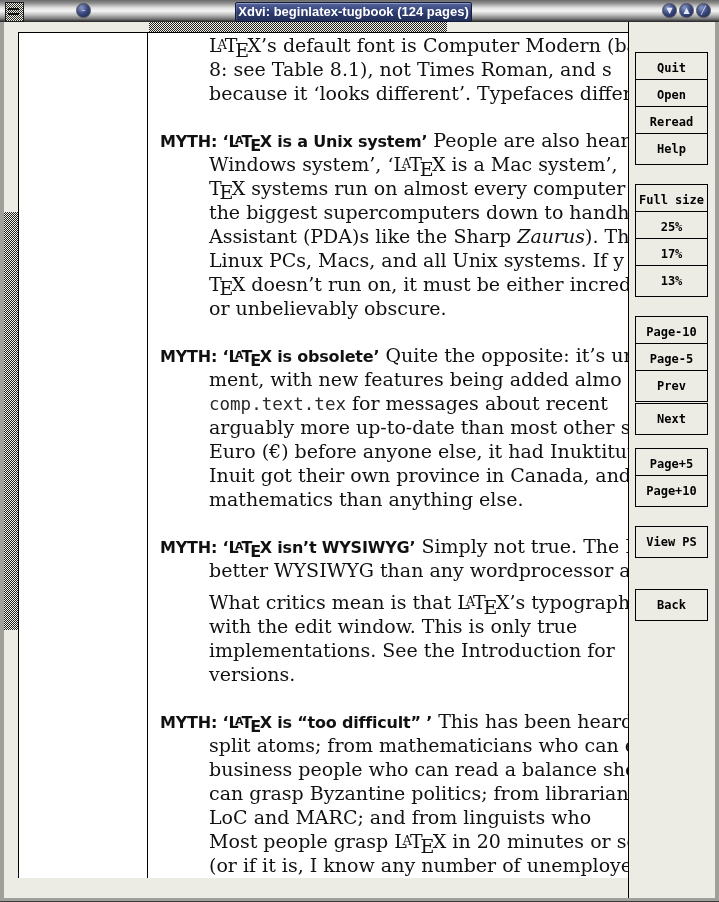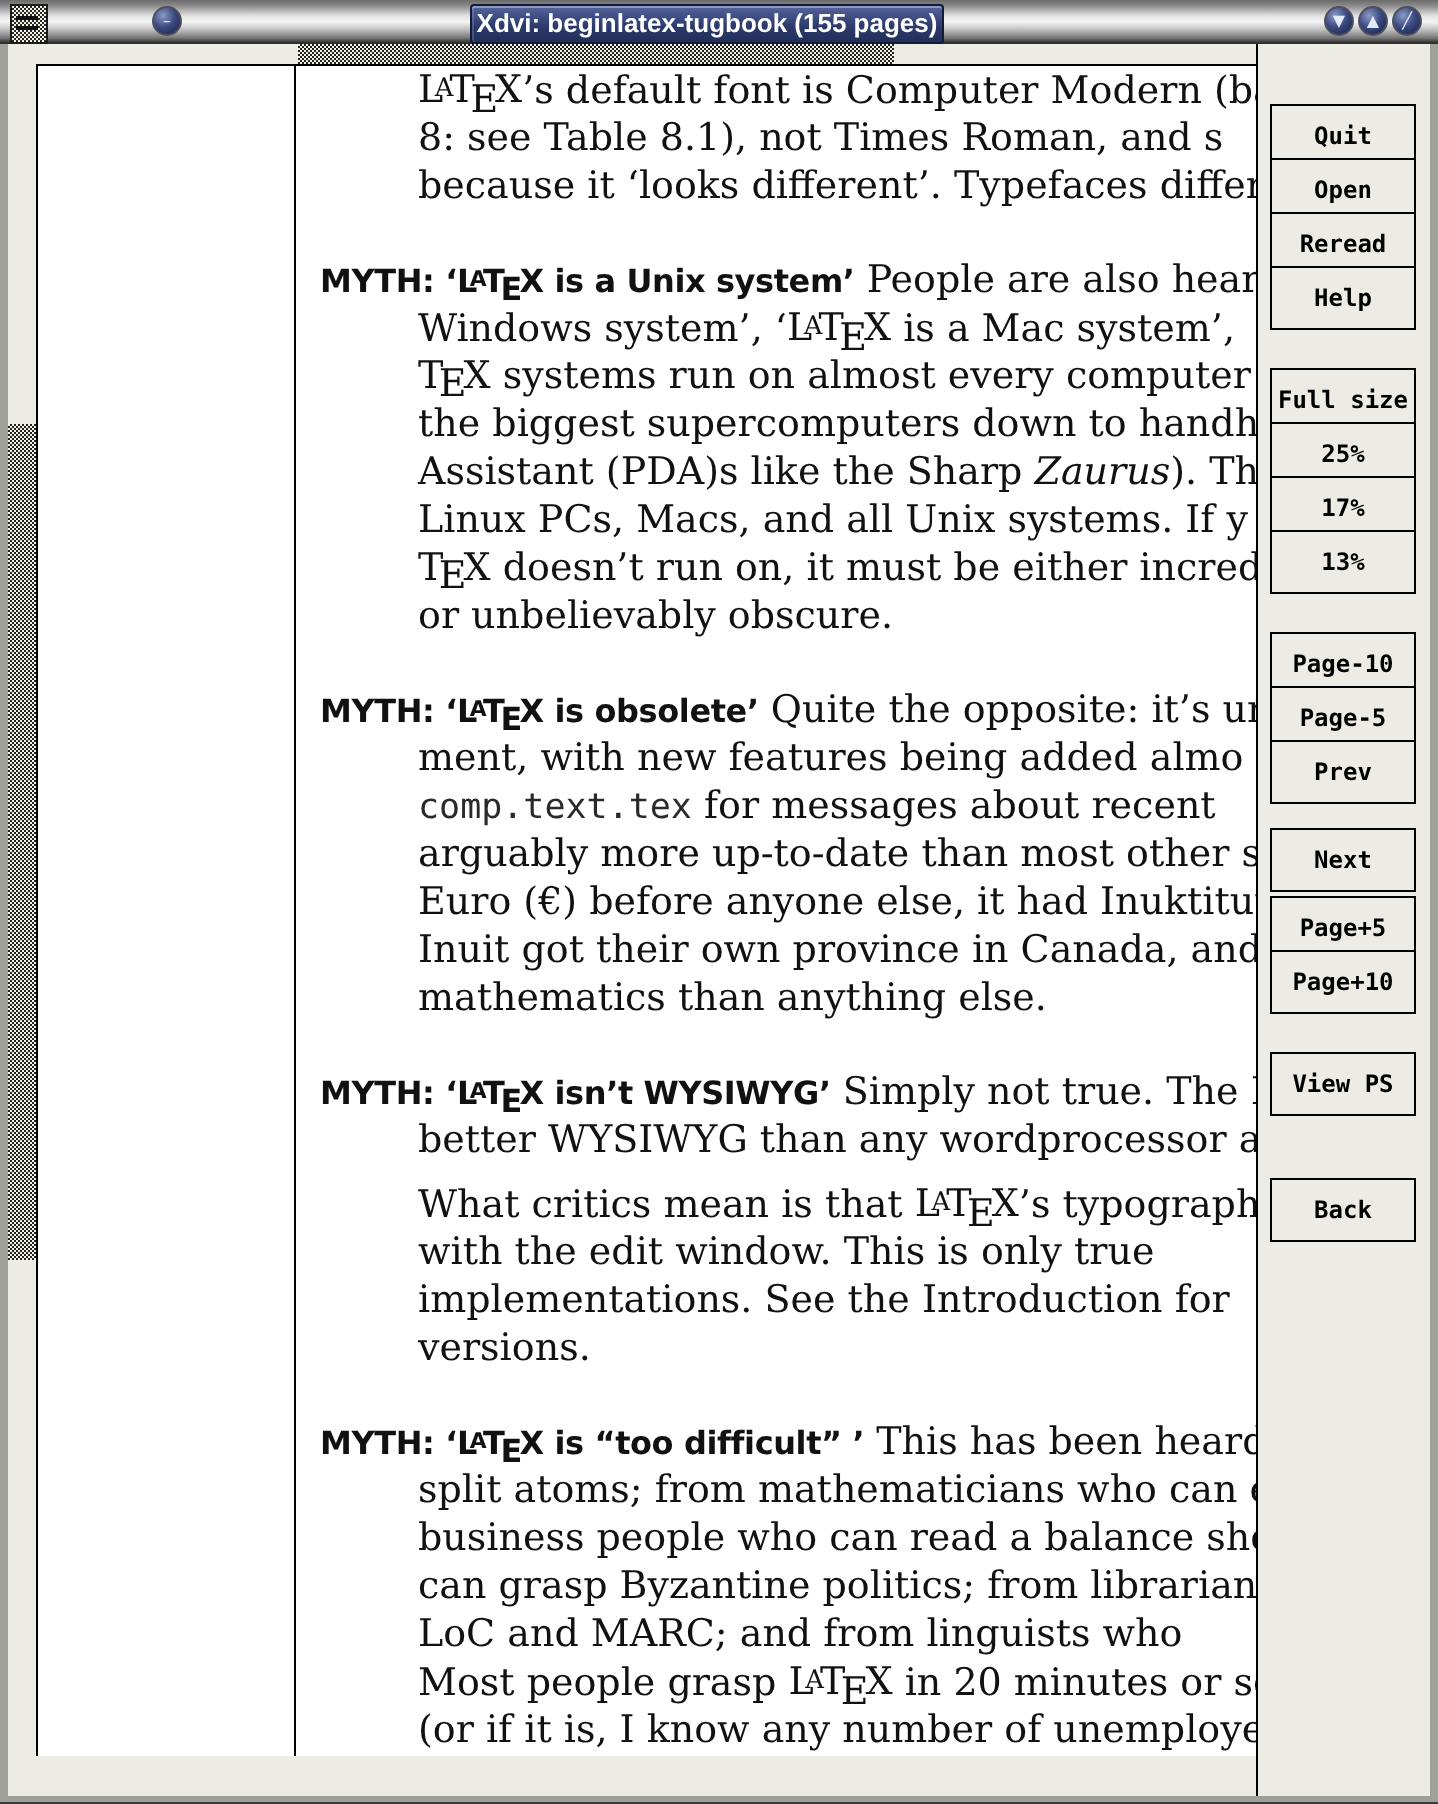--- a/index.html
+++ b/index.html
@@ -59,21 +59,21 @@
   #bottom-edge{position:absolute;left:0;top:901px;width:719px;height:1px;background:#3a3a3a;}
 </style>
 </head>
 <body>
 
 <div id="root">
 
   <div id="titlebar">
     <div id="app-icon"></div>
     <div class="wm-circle" style="left:76px;">–</div>
-    <div id="title-plate">Xdvi:  beginlatex-tugbook  (155 pages)</div>
+    <div id="title-plate">Xdvi:  beginlatex-tugbook  (124 pages)</div>
     <div class="wm-circle" style="left:662px;">▼</div>
     <div class="wm-circle" style="left:679px;">▲</div>
     <div class="wm-circle" style="left:696px;">╱</div>
   </div>
 
   <div id="app">
 
     <div id="hscroll">
       <div id="hscroll-thumb" class="checker"></div>
     </div>
@@ -139,21 +139,21 @@
         <div class="side-btn" style="top: 57px;">Open</div>
         <div class="side-btn" style="top: 84px;">Reread</div>
         <div class="side-btn" style="top: 111px;">Help</div>
         <div class="side-btn" style="top: 162px;">Full size</div>
         <div class="side-btn" style="top: 189px;">25%</div>
         <div class="side-btn" style="top: 216px;">17%</div>
         <div class="side-btn" style="top: 243px;">13%</div>
         <div class="side-btn" style="top: 294px;">Page-10</div>
         <div class="side-btn" style="top: 321px;">Page-5</div>
         <div class="side-btn" style="top: 348px;">Prev</div>
-        <div class="side-btn" style="top: 392px;">Next</div>
+        <div class="side-btn" style="top: 381px;">Next</div>
         <div class="side-btn" style="top: 426px;">Page+5</div>
         <div class="side-btn" style="top: 453px;">Page+10</div>
         <div class="side-btn" style="top: 504px;">View PS</div>
         <div class="side-btn" style="top: 531px; margin-top: 36px;">Back</div>
       </div>
 
 
   </div>
 
   <div id="bottom-edge"></div>

